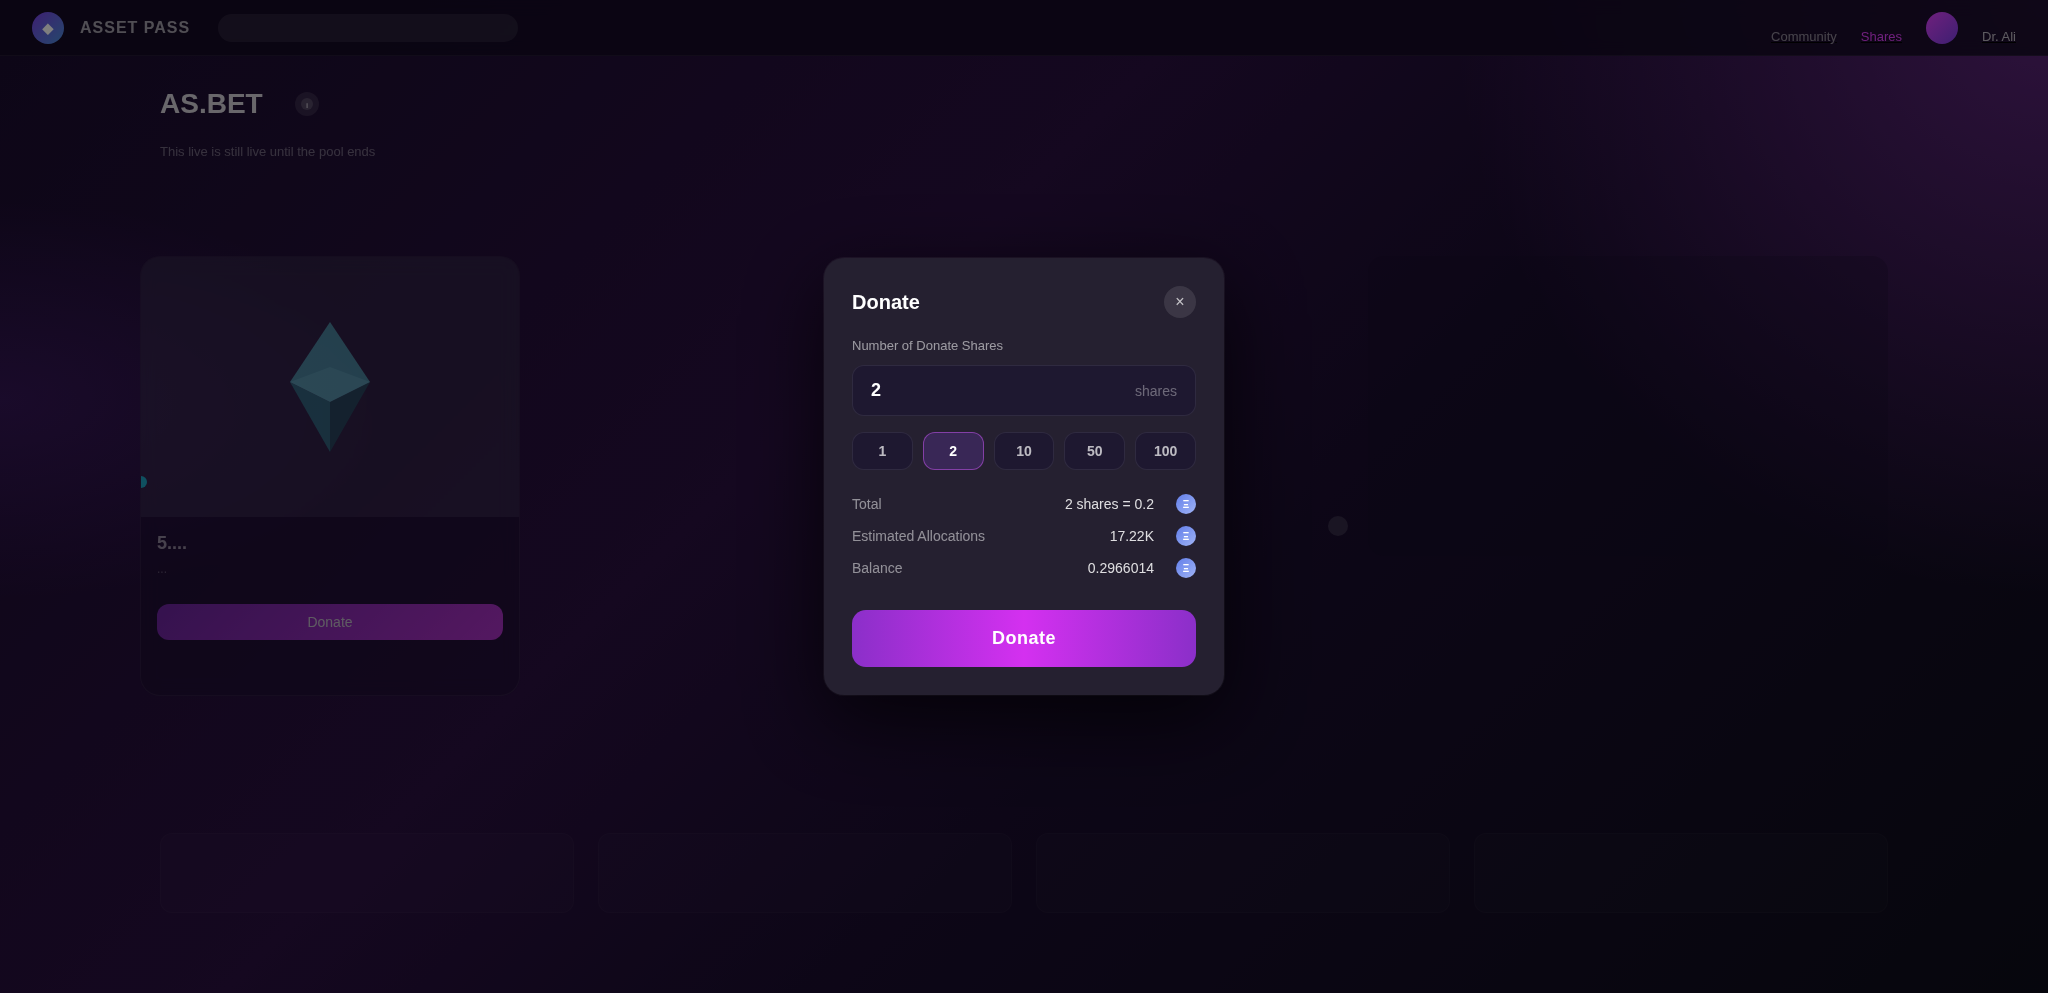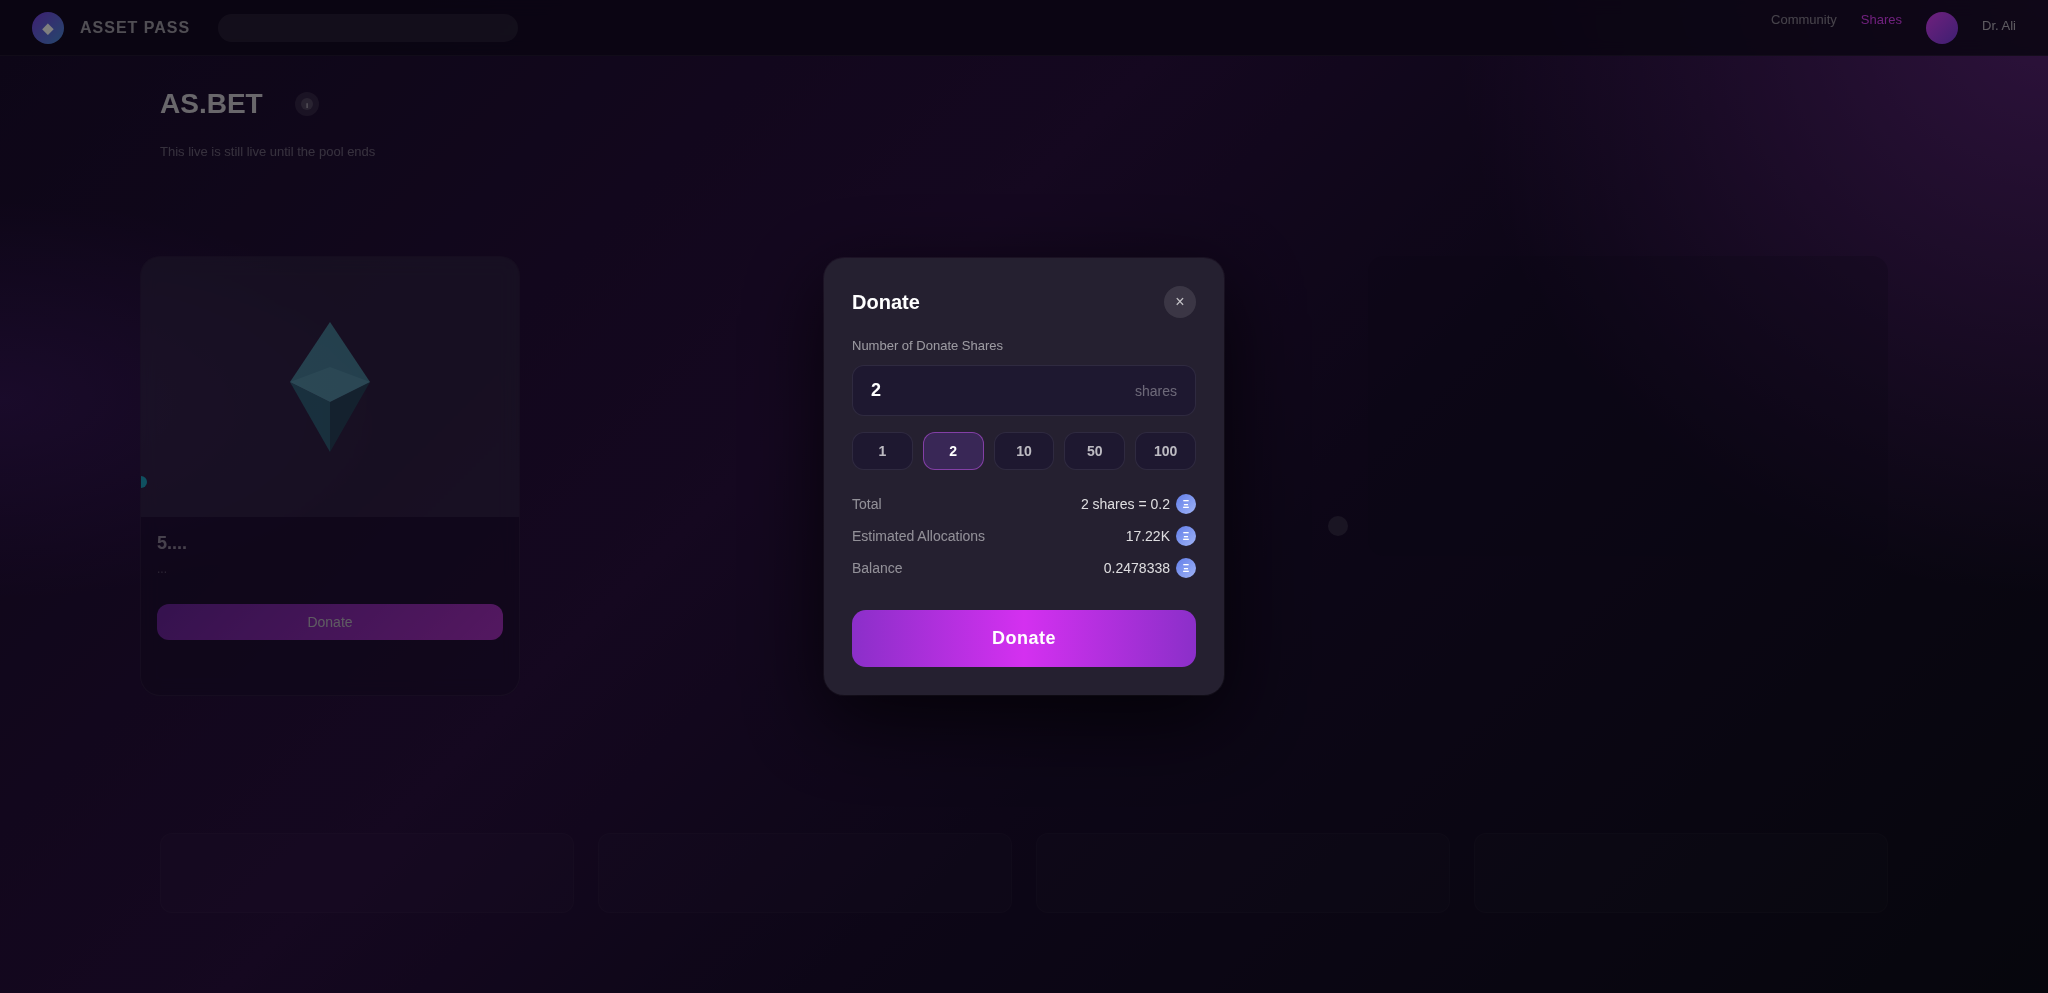--- a/index.html
+++ b/index.html
@@ -82,22 +82,23 @@
       max-width: 300px;
       margin-left: 12px;
       height: 28px;
       background: rgba(255,255,255,0.08);
       border-radius: 14px;
     }
 
     .topbar-right {
       margin-left: auto;
       display: flex;
-      align-items: flex-start;
+      align-items: flex-end;
       gap: 24px;
+      text-decoration: underline;
     }
 
     .topbar-nav-item {
       color: rgba(255,255,255,0.5);
       font-size: 13px;
       cursor: pointer;
     }
 
     .topbar-nav-item.active {
       color: #e040fb;
@@ -400,21 +401,21 @@
     }
 
     .stat-label {
       color: rgba(255,255,255,0.5);
       font-size: 14px;
     }
 
     .stat-value {
       display: flex;
       align-items: center;
-      gap: 6px;
+      gap: 22px;
       color: rgba(255,255,255,0.85);
       font-size: 14px;
       font-weight: 500;
     }
 
     .eth-icon {
       width: 20px;
       height: 20px;
       border-radius: 50%;
       background: linear-gradient(135deg, #627eea, #a0b4f5);
@@ -549,21 +550,21 @@
       <div class="stat-row">
         <span class="stat-label">Estimated Allocations</span>
         <div class="stat-value">
           <span>17.22K</span>
           <div class="eth-icon">Ξ</div>
         </div>
       </div>
       <div class="stat-row">
         <span class="stat-label">Balance</span>
         <div class="stat-value">
-          <span>0.2478338</span>
+          <span>0.2966014</span>
           <div class="eth-icon">Ξ</div>
         </div>
       </div>
     </div>
 
     
     <button class="donate-btn">Donate</button>
 
   </div>
 </div>

